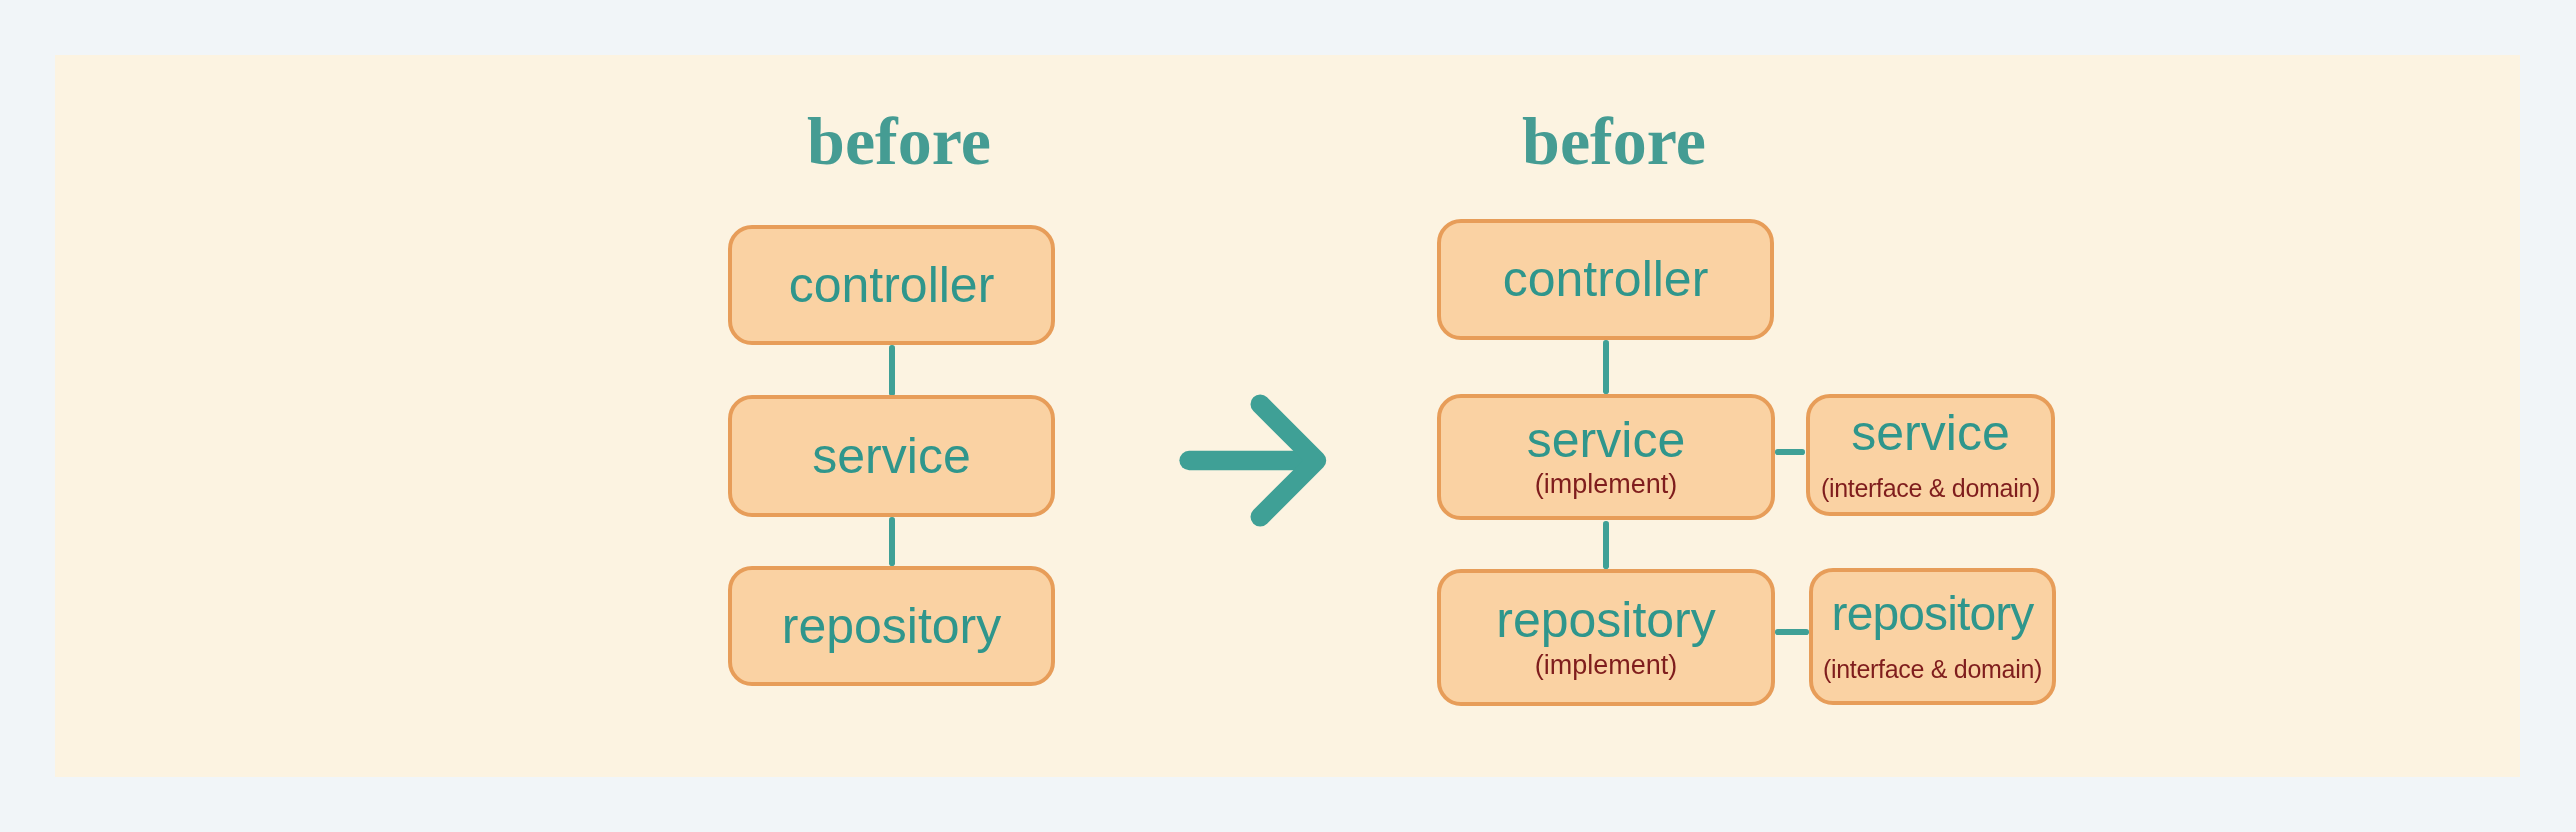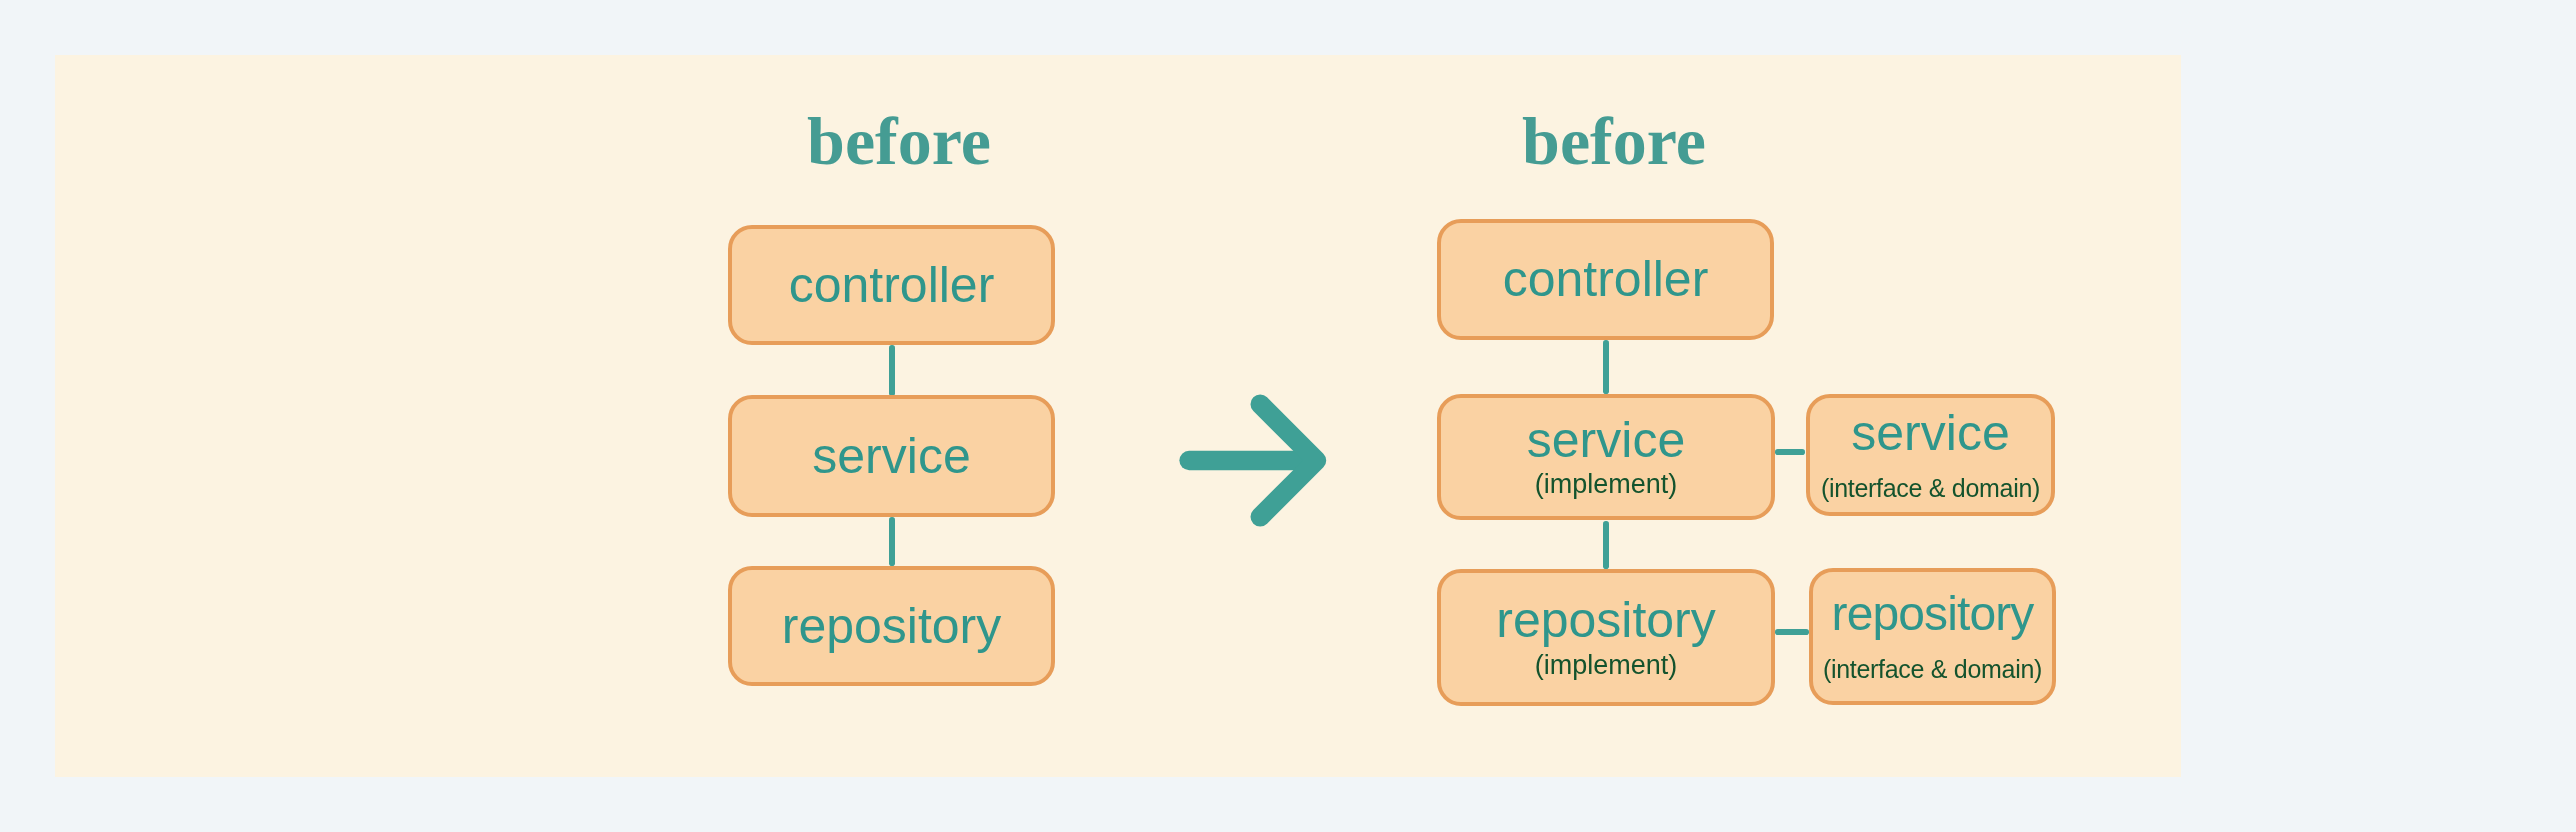--- a/index.html
+++ b/index.html
@@ -2,41 +2,41 @@
 <html style="font-size:14.8px"><head>
 <meta charset="utf-8">
 <style>
   html,body{margin:0;padding:0;}
   body{
     width:2576px;height:833px;position:relative;overflow:hidden;
     background:#f1f5f8;
     font-family:"Liberation Sans",sans-serif;
   }
   .panel{
-    position:absolute;left:55px;top:55px;width:2126px;height:722px;
+    position:absolute;left:55px;top:55px;width:2465px;height:722px;
     background:#fcf3e1;
   }
   .col-title{
     position:absolute;transform:translateX(-50%);
     font-family:"Liberation Serif","DejaVu Serif",serif;
     font-weight:600;font-size:68px;line-height:1;color:#459c93;
     white-space:nowrap;
   }
   .box{
     position:absolute;box-sizing:border-box;
     background:#fad2a3;border:4.6px solid #e79d59;border-radius:24px;
     display:flex;flex-direction:column;align-items:center;justify-content:center;
     text-align:center;
   }
   .box-label{
     color:#2f968c;font-size:50px;line-height:1.05;white-space:nowrap;
   }
   .box-label.tight{font-size:48px;letter-spacing:-0.9px;}
   .box-sub{
-    color:#14532d;font-size:27px;line-height:1.15;white-space:nowrap;margin-top:2.8px;
+    color:#7f1d1d;font-size:27px;line-height:1.15;white-space:nowrap;margin-top:2.8px;
   }
   .box-sub.tight{font-size:25px;letter-spacing:-0.3px;margin-top:15px;}
   .connector{position:absolute;background:#3fa096;border-radius:2.8px;}
   .arrow-wrap{position:absolute;}
 </style>
 </head>
 <body>
 
 <div class="panel">
 

